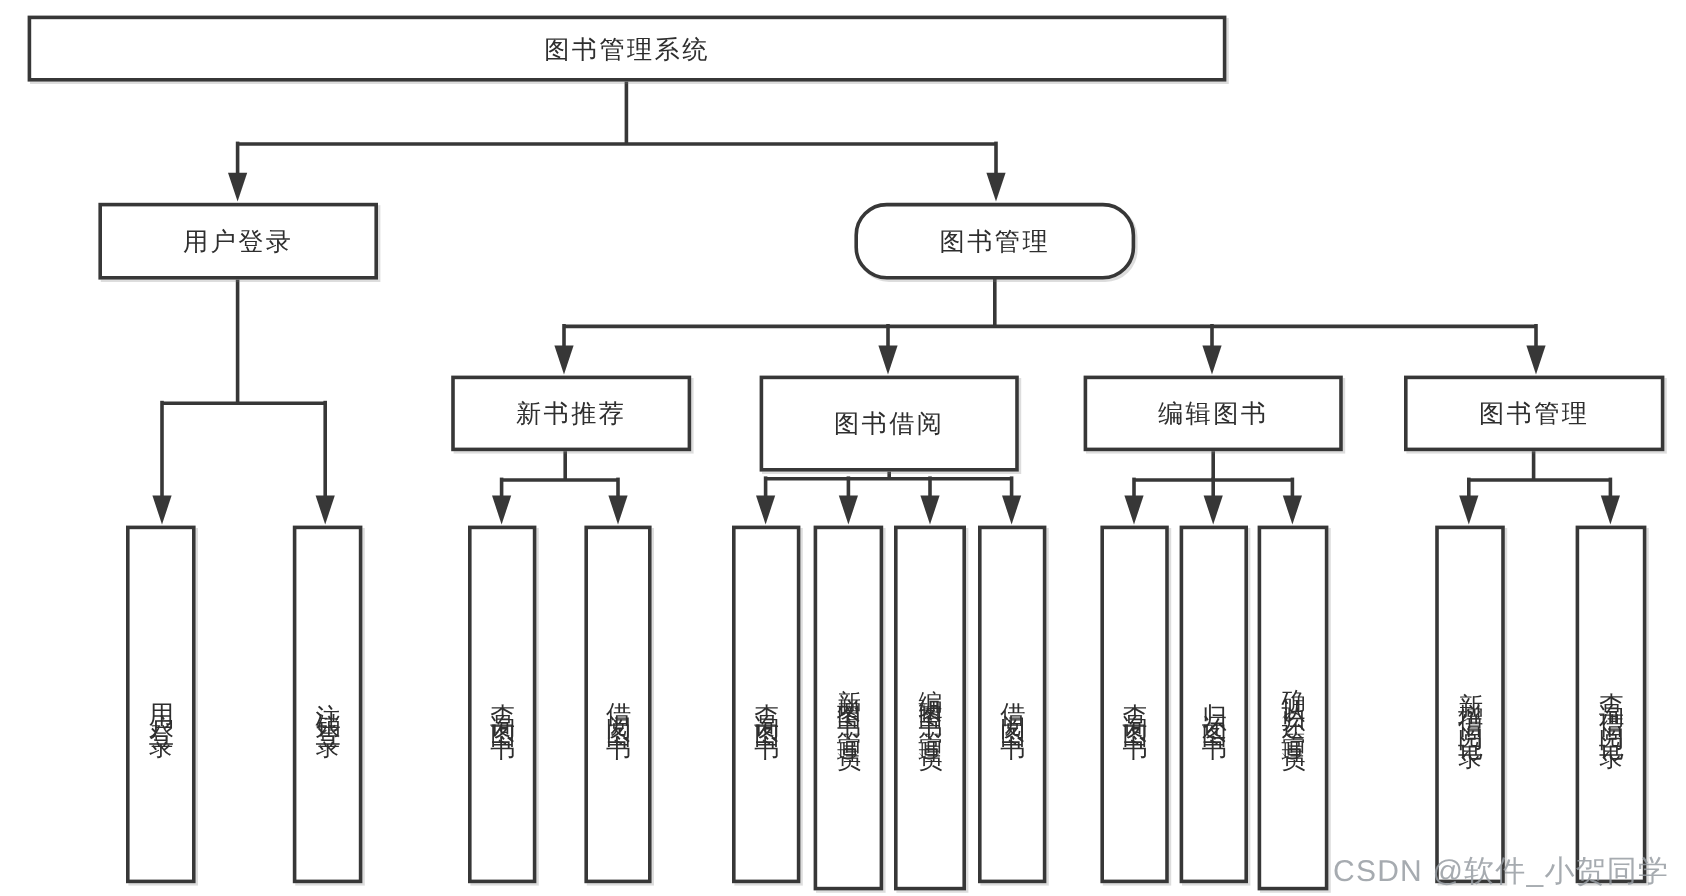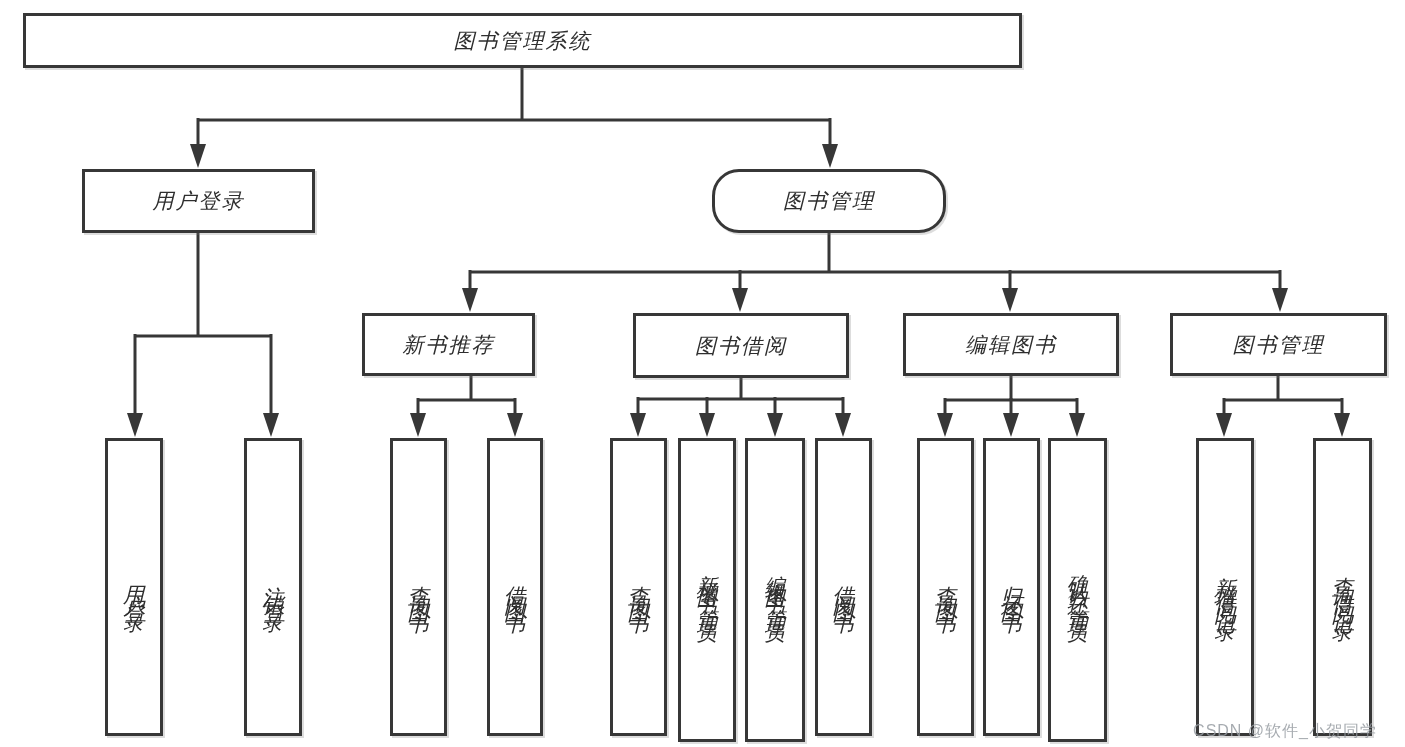--- a/index.html
+++ b/index.html
@@ -41,38 +41,37 @@
     box-shadow: 2px 2px 0 rgba(120,120,120,0.25);
     display: flex;
     align-items: center;
     justify-content: center;
   }
   .node .label {
     color: #2e2e2e;
     font-size: 21px;
     white-space: nowrap;
     letter-spacing: 2px;
-    font-style: italic;
   }
   .node.vert .label {
     writing-mode: vertical-rl;
     text-orientation: mixed;
     letter-spacing: 9px;
     white-space: normal;
     line-height: 1;
   }
   .node.vert .label.long {
     letter-spacing: 7px;
     font-size: 20px;
   }
   #watermark {
     position: absolute;
-    right: 28px;
+    right: 14px;
     bottom: 5px;
-    font-size: 16px;
+    font-size: 25px;
     color: rgba(150, 156, 162, 0.85);
     letter-spacing: 1px;
     z-index: 5;
   }
 </style>
 </head>
 <body>
 
 <div id="stage">
   <svg id="connector-layer" width="1405" height="747" viewBox="0 0 1405 747" xmlns="http://www.w3.org/2000/svg">
@@ -132,24 +131,24 @@
   <div id="node-layer">
       <div class="node horiz" style="left: 23px; top: 13px; width: 999px; height: 55px;">
         <span class="label">图书管理系统</span>
       </div>
       <div class="node horiz" style="left: 82px; top: 169px; width: 233px; height: 64px;">
         <span class="label">用户登录</span>
       </div>
       <div class="node horiz" style="left: 712px; top: 169px; width: 234px; height: 64px; border-radius: 27px;">
         <span class="label">图书管理</span>
       </div>
-      <div class="node horiz" style="left: 362px; top: 313px; width: 173px; height: 63px;">
+      <div class="node horiz" style="left: 376px; top: 313px; width: 200px; height: 63px;">
         <span class="label">新书推荐</span>
       </div>
-      <div class="node horiz" style="left: 633px; top: 313px; width: 216px; height: 65px;">
+      <div class="node horiz" style="left: 633px; top: 313px; width: 216px; height: 80px;">
         <span class="label">图书借阅</span>
       </div>
       <div class="node horiz" style="left: 903px; top: 313px; width: 216px; height: 63px;">
         <span class="label">编辑图书</span>
       </div>
       <div class="node horiz" style="left: 1170px; top: 313px; width: 217px; height: 63px;">
         <span class="label">图书管理</span>
       </div>
       <div class="node vert" style="left: 105px; top: 438px; width: 58px; height: 298px;">
         <span class="label">用户登录</span>

